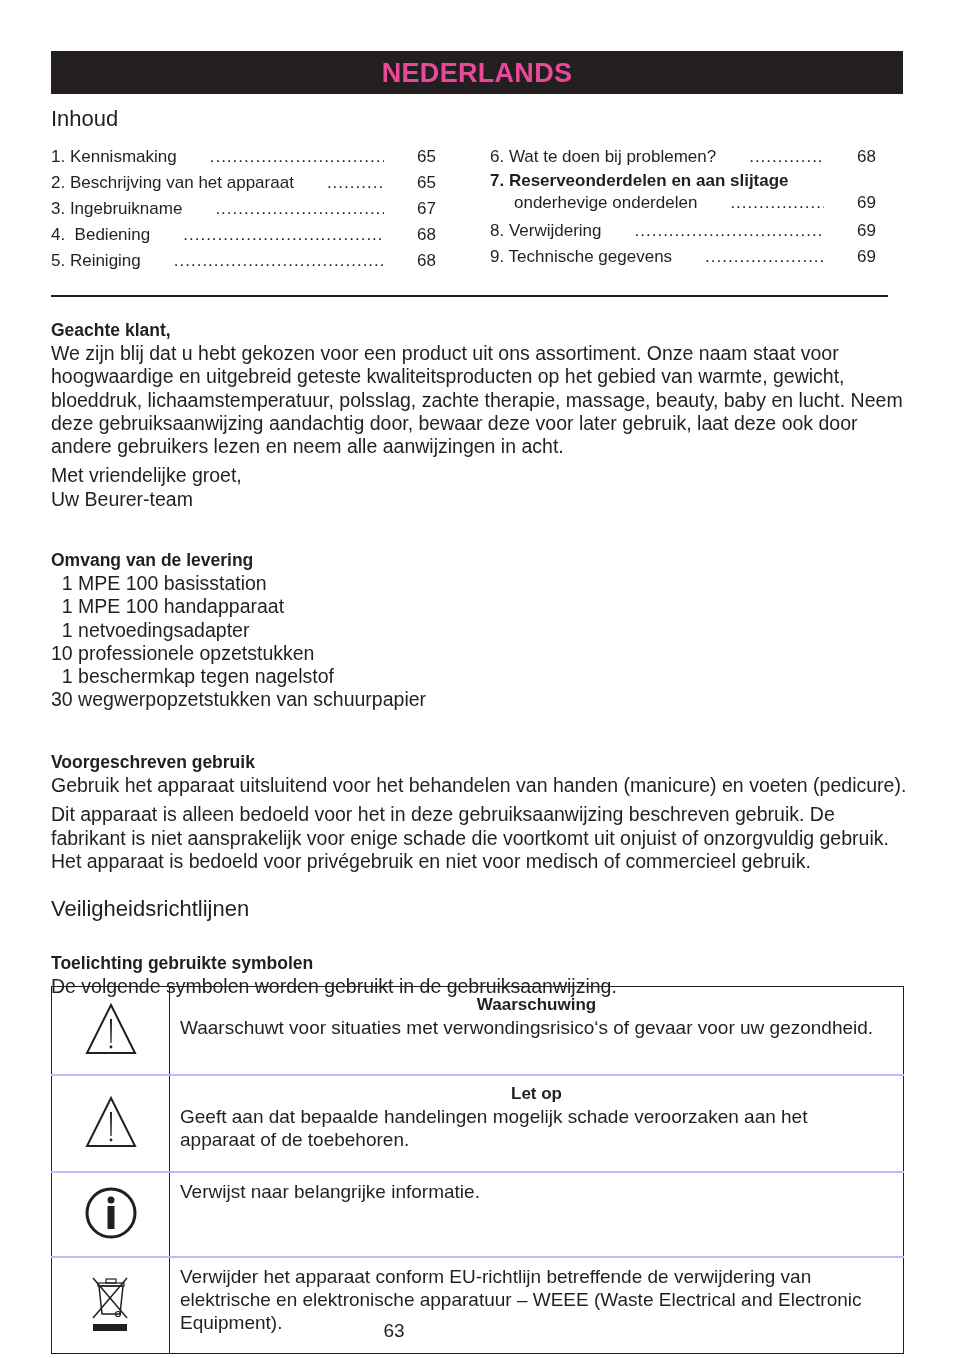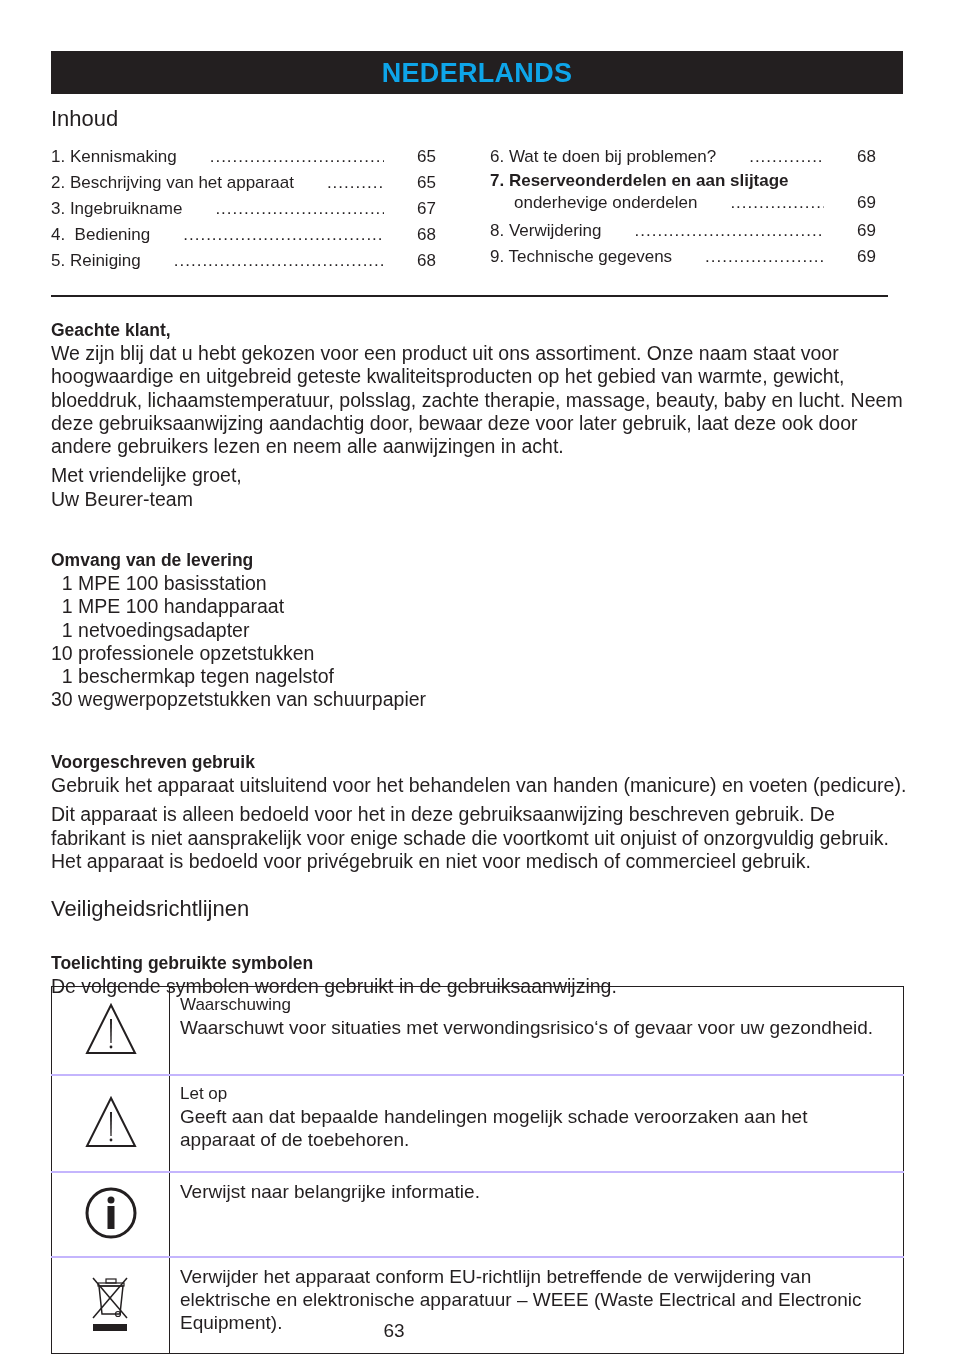--- a/index.html
+++ b/index.html
@@ -1,19 +1,19 @@
 <!DOCTYPE html>
 <html><head>
 <meta charset="utf-8">
 <style>
   html, body { margin: 0; padding: 0; background: #ffffff; }
   body { width: 954px; height: 1358px; position: relative; overflow: hidden;
          font-family: "Liberation Sans", sans-serif; color: #231f20; }
   .banner { position: absolute; left: 51px; top: 51px; width: 852px; height: 43px;
-            background: #231f20; color: #0ea5e9; text-align: center;
+            background: #231f20; color: #ec4899; text-align: center;
             font-weight: bold; font-size: 27px; line-height: 45px; letter-spacing: 0.3px; }
   .h-inhoud { position: absolute; left: 51px; top: 106px; font-size: 22px; font-weight: normal; }
   .toc { position: absolute; font-size: 17px; line-height: 26px; }
   .toc-left { left: 51px; top: 144px; width: 385px; }
   .toc-right { left: 490px; top: 144px; width: 386px; }
   .toc-row { display: flex; align-items: baseline; white-space: nowrap; gap: 32px; }
   .toc-row .lbl { flex: 0 0 auto; }
   .toc-row .dots { flex: 1 1 auto; overflow: hidden; margin: 0 1px; letter-spacing: 1px; }
   .toc-row .dots::before { content: "................................................................................................................................................"; }
   .toc-row .pg { flex: 0 0 auto; }
@@ -28,21 +28,21 @@
   .sec-levering { top: 548px; }
   .sec-levering .item { white-space: pre; }
   .sec-gebruik { top: 750px; }
   .h-veilig { position: absolute; left: 51px; top: 896px; font-size: 22px; }
   .sec-symbolen { top: 951px; }
   table.sym { position: absolute; left: 51px; top: 986px; width: 853px; border-collapse: collapse; }
   table.sym td { border: 1px solid #231f20; vertical-align: top; }
   table.sym tr + tr td { border-top: 2px solid #c4b5fd; }
   table.sym td.ico { width: 117px; text-align: center; vertical-align: middle; padding: 0; }
   table.sym td.txt { padding: 7px 10px 6px 10px; font-size: 19px; line-height: 23px; }
-  table.sym td.txt .ttl { font-weight: normal; font-size: 17px; line-height: 22px; }
+  table.sym td.txt .ttl { font-weight: bold; font-size: 17px; line-height: 22px; text-align: center; }
   .r1 td { height: 74px; }
   .r2 td { height: 82px; }
   .r3 td { height: 70px; }
   .r4 td { height: 82px; }
   .pagenum { position: absolute; left: 0; width: 788px; top: 1320px; text-align: center; font-size: 19px; }
 </style>
 </head>
 <body>
 
 <div class="banner">

